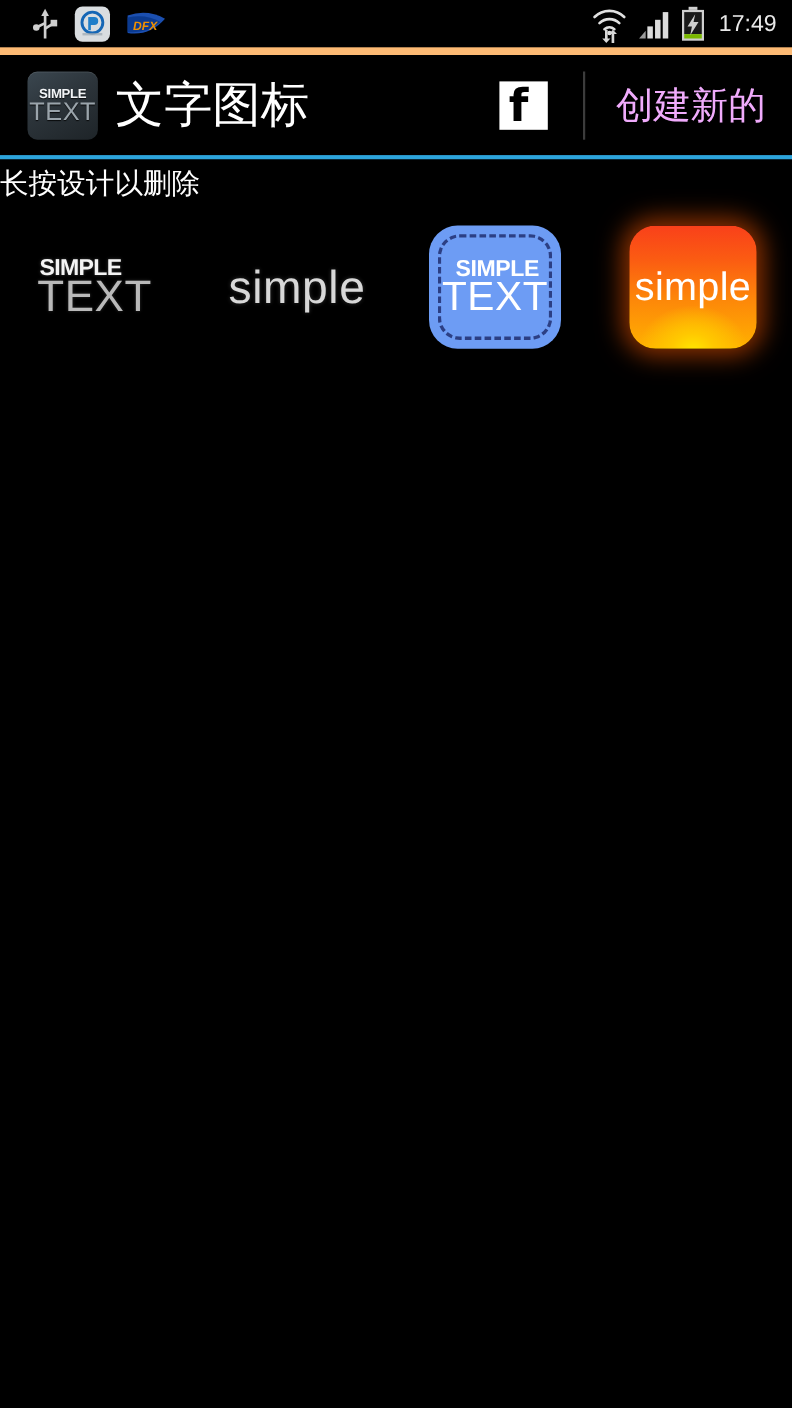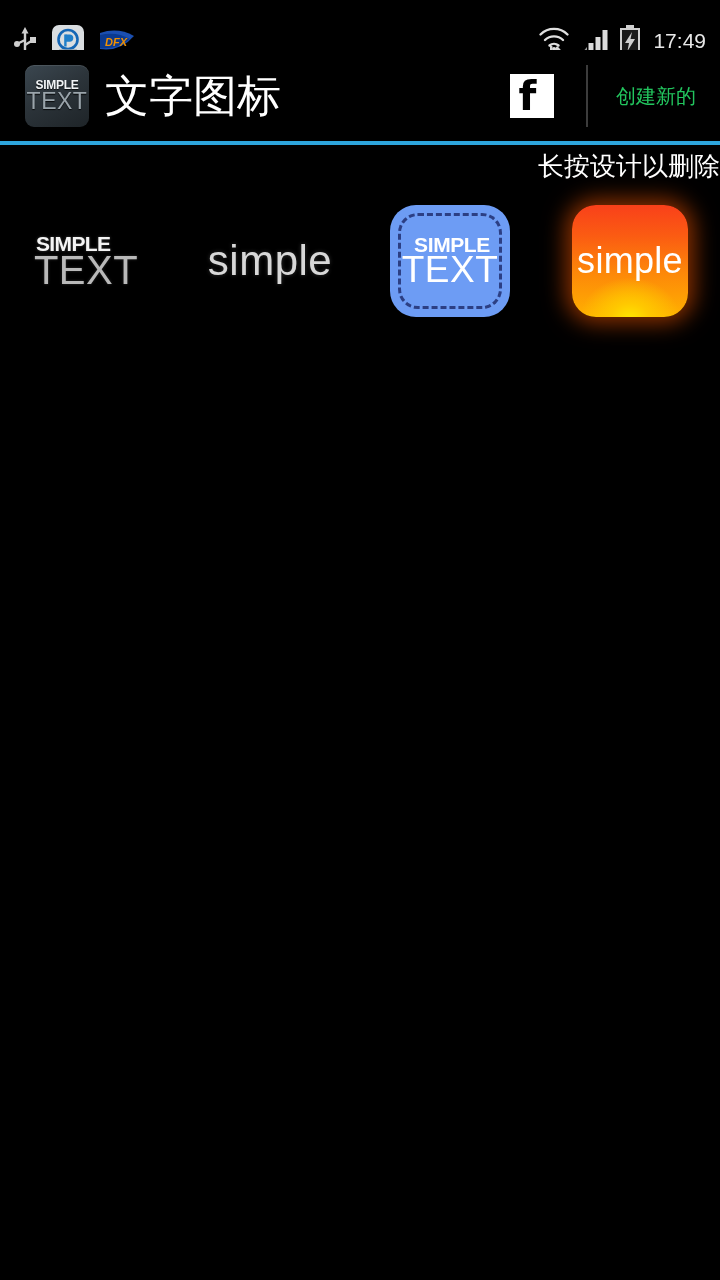--- a/index.html
+++ b/index.html
@@ -12,29 +12,29 @@
     height: 1280px;
     overflow: hidden;
     font-family: "Liberation Sans", sans-serif;
     color: #ffffff;
     position: relative;
   }
 
   
   .status-bar {
     position: absolute;
-    left: 0; top: 16px;
+    left: 0; top: 0;
     width: 720px;
     height: 50px;
     background: #000000;
     display: flex;
     align-items: center;
     box-sizing: border-box;
-    padding: 0 14px 0 12px;
-    border-bottom: 1px solid #fdba74;
+    padding: 0 14px 0 28px;
+    border-bottom: 7px solid #fdba74;
   }
   .status-left {
     display: flex;
     align-items: center;
     gap: 14px;
   }
   .status-right {
     margin-left: auto;
     display: flex;
     align-items: center;
@@ -139,22 +139,22 @@
     margin-left: -9px;
     margin-top: 1px;
   }
   .ab-divider {
     width: 2px;
     height: 62px;
     background: #3c3c3c;
     margin: 0 28px 0 32px;
   }
   .create-new {
-    font-size: 20px;
-    color: #22c55e;
+    font-size: 34px;
+    color: #f0abfc;
     line-height: 1;
     padding-right: 8px;
   }
   .accent-line {
     position: absolute;
     left: 0; top: 141px;
     width: 720px;
     height: 4px;
     background: #2da5dc;
   }
@@ -162,21 +162,21 @@
   
   .content {
     position: absolute;
     left: 0; top: 145px;
     width: 720px;
     bottom: 0;
     background: #000000;
   }
   .hint {
     width: 100%;
-    text-align: right;
+    text-align: left;
     font-size: 26px;
     color: #ffffff;
     padding-top: 8px;
     line-height: 1;
   }
   .grid {
     display: flex;
     width: 720px;
     margin-top: 16px;
   }

